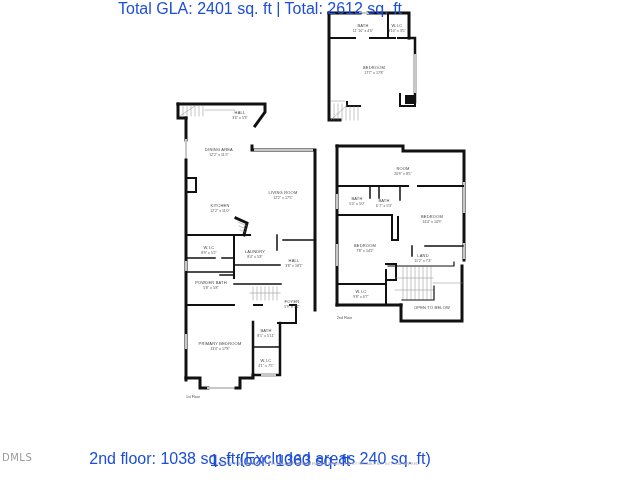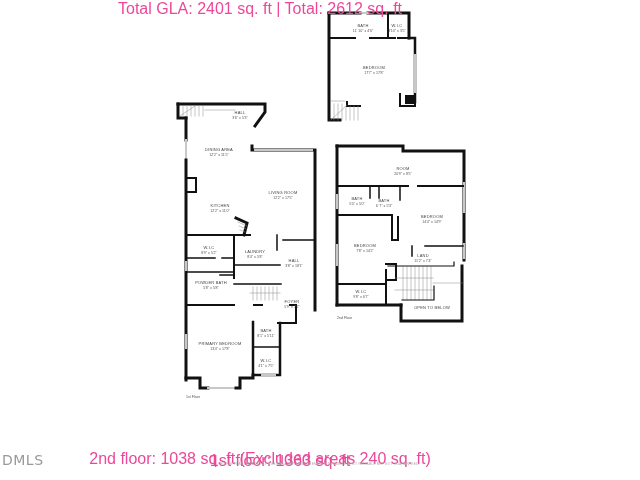--- a/index.html
+++ b/index.html
@@ -1,23 +1,23 @@
 <!DOCTYPE html>
 <html><head>
 <meta charset="utf-8">
 <style>
   html, body { margin:0; padding:0; background:#fff; }
   body { width:640px; height:480px; position:relative; overflow:hidden; font-family:"Liberation Sans", sans-serif; }
   svg#plan { position:absolute; left:0; top:0; }
   .room-label { font-family:"Liberation Sans", sans-serif; font-size:4px; fill:#444; text-anchor:middle; letter-spacing:0.2px; }
   .room-dim { font-family:"Liberation Sans", sans-serif; font-size:3.6px; fill:#555; text-anchor:middle; }
   .floor-label { font-family:"Liberation Sans", sans-serif; font-size:3.6px; fill:#555; }
-  .summary { position:absolute; left:0; width:520px; text-align:center; color:#ec4899; }
+  .summary { position:absolute; left:0; width:520px; text-align:center; color:#1d4ed8; }
   .fine { position:absolute; top:462px; left:0; width:640px; text-align:center; font-size:3.3px; color:#aaa; letter-spacing:0.2px; }
-  .mls { position:absolute; left:2px; top:452px; font-size:14px; color:#999; font-family:"DejaVu Sans", sans-serif; letter-spacing:0.5px; }
+  .mls { position:absolute; left:2px; top:452px; font-size:10px; color:#999; font-family:"DejaVu Sans", sans-serif; letter-spacing:0.5px; }
 </style>
 </head>
 <body>
 
 <svg id="plan" width="640" height="480" viewBox="0 0 640 480" xmlns="http://www.w3.org/2000/svg">
 
   <g stroke="#111" fill="none" stroke-linecap="square">
 
     <path d="M329,13 L329,120 L340,120" stroke-width="3"></path>
     <path d="M329,13 L360,13 M368,13 L409,13 L409,38" stroke-width="3"></path>

